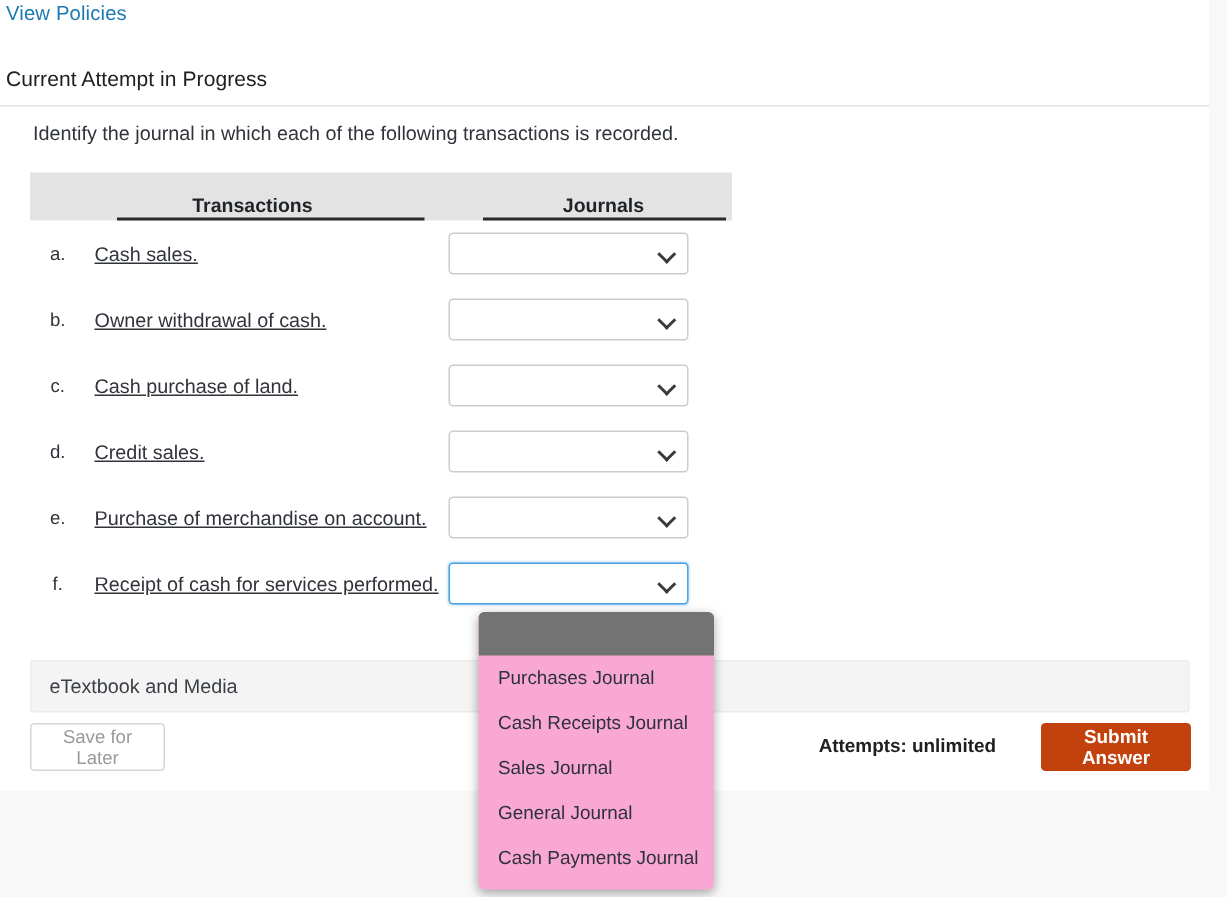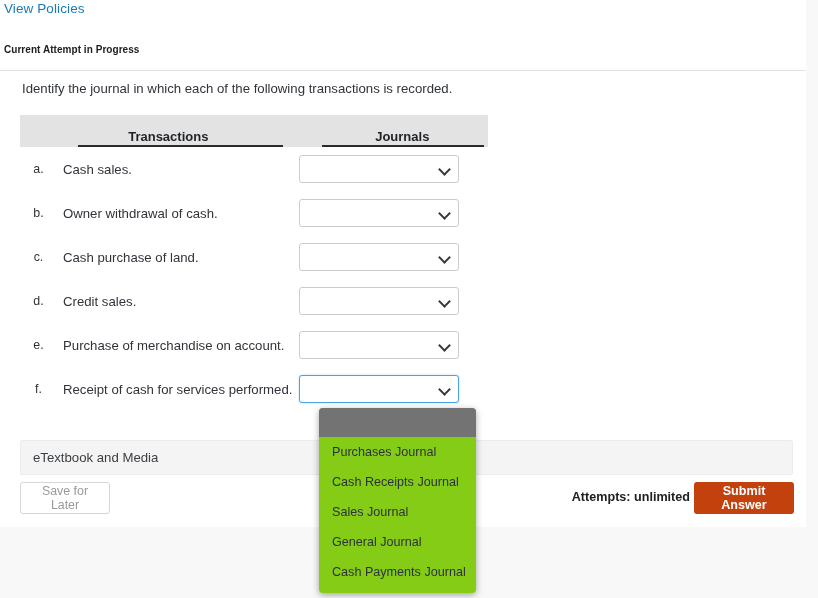--- a/index.html
+++ b/index.html
@@ -35,22 +35,22 @@
     font-size: 13.5px;
     color: #1b79b3;
     text-decoration: none;
     cursor: pointer;
     letter-spacing: 0.1px;
   }
 
   .attempt-heading {
     position: absolute;
     left: 4px; top: 44px;
-    font-size: 10px;
-    font-weight: bold;
+    font-size: 14px;
+    font-weight: normal;
     color: #202020;
     letter-spacing: 0.05px;
   }
 
   .divider {
     position: absolute;
     left: 0; top: 70px;
     width: 806px;
     height: 1px;
     background: #e2e2e2;
@@ -106,20 +106,21 @@
     width: 43px;
     text-align: center;
     font-size: 12.4px;
     color: #30343a;
     padding-right: 6px;
   }
   .cell-text {
     width: 234px;
     font-size: 13.2px;
     color: #30343a;
+    text-decoration: underline;
   }
   .cell-select {
     width: 191px;
     display: flex;
     justify-content: flex-start;
     padding-left: 2px;
     position: relative;
   }
 
   .sel {
@@ -151,21 +152,21 @@
     font-size: 12.5px;
     color: #333;
   }
 
   
   .dropdown {
     position: absolute;
     left: 319px;
     top: 408px;
     width: 157px;
-    background: #84cc16;
+    background: #f9a8d4;
     border-radius: 4px;
     box-shadow: 0 2px 7px rgba(0,0,0,.35);
     z-index: 50;
     overflow: hidden;
     padding-bottom: 6px;
   }
   .dd-opt {
     height: 30px;
     line-height: 30px;
     padding-left: 13px;
@@ -206,21 +207,21 @@
     border-radius: 3px;
     background: #fff;
     color: #9a9a9a;
     font-size: 12.4px;
     font-family: "Liberation Sans", sans-serif;
     cursor: pointer;
   }
 
   .attempts {
     position: absolute;
-    right: 116px; top: 490px;
+    right: 142px; top: 490px;
     font-size: 12.6px;
     font-weight: bold;
     color: #202020;
     white-space: nowrap;
   }
 
   .submit-btn {
     position: absolute;
     left: 694px; top: 482px;
     width: 100px; height: 32px;

